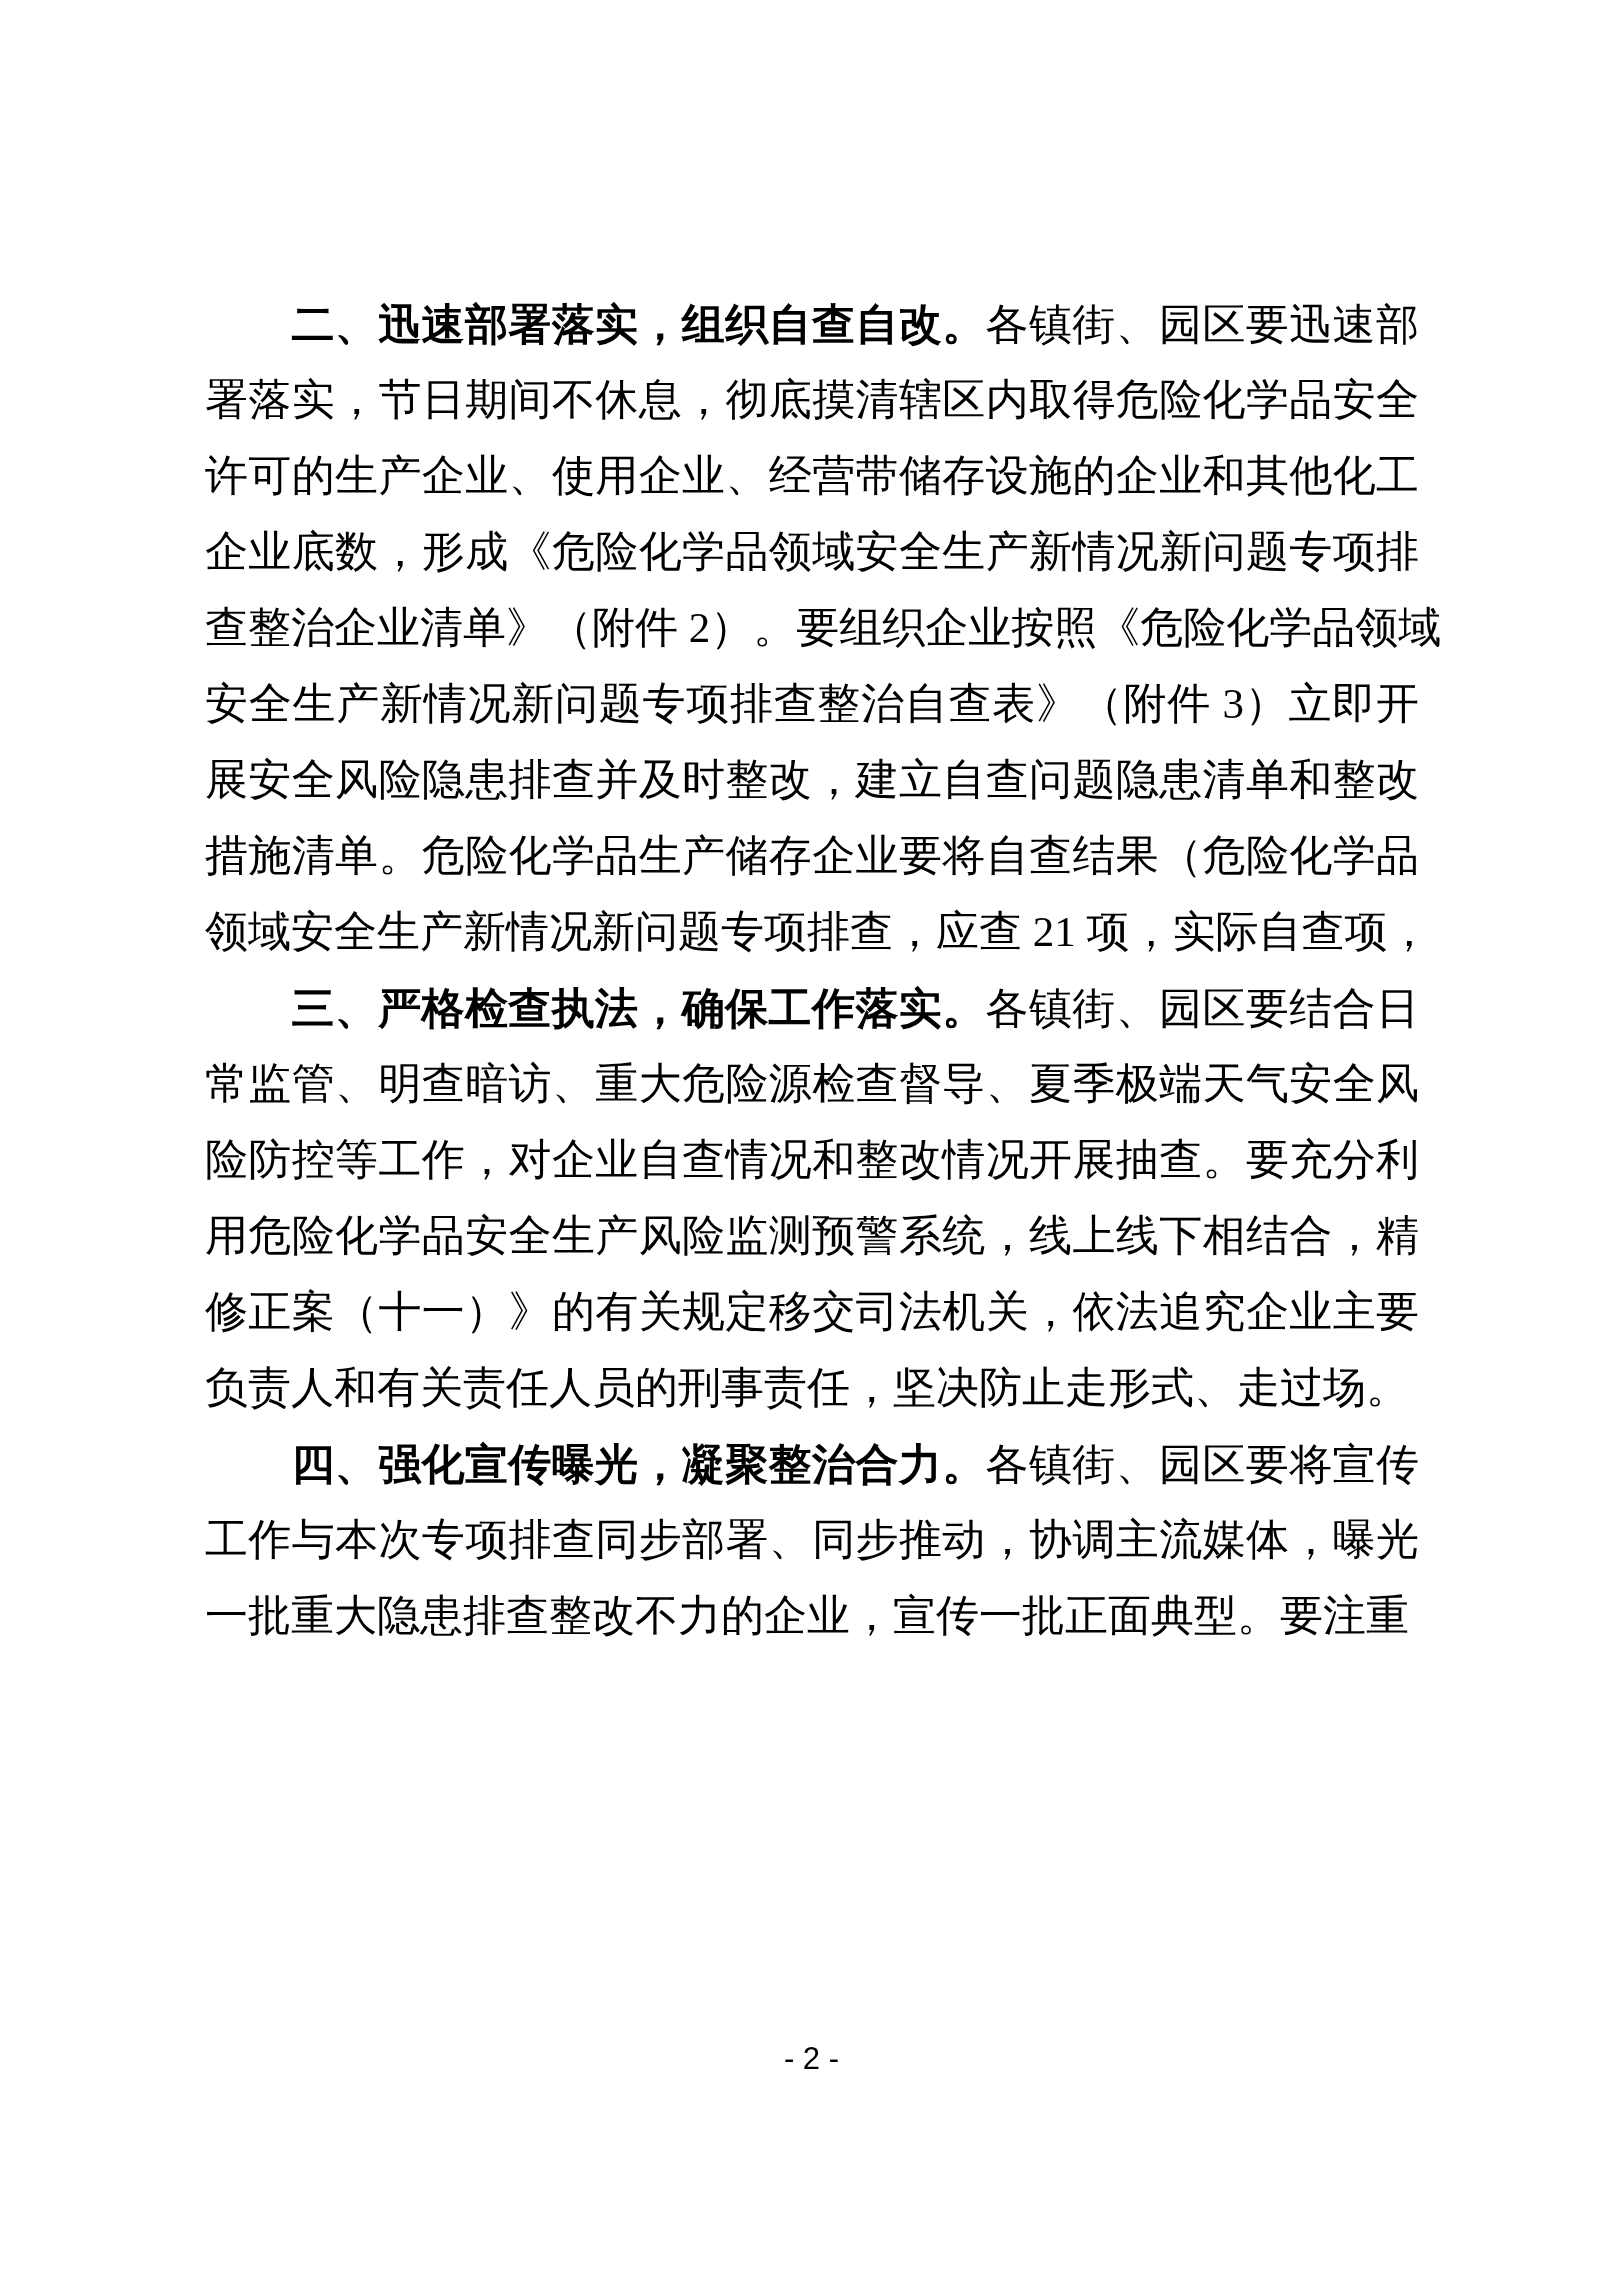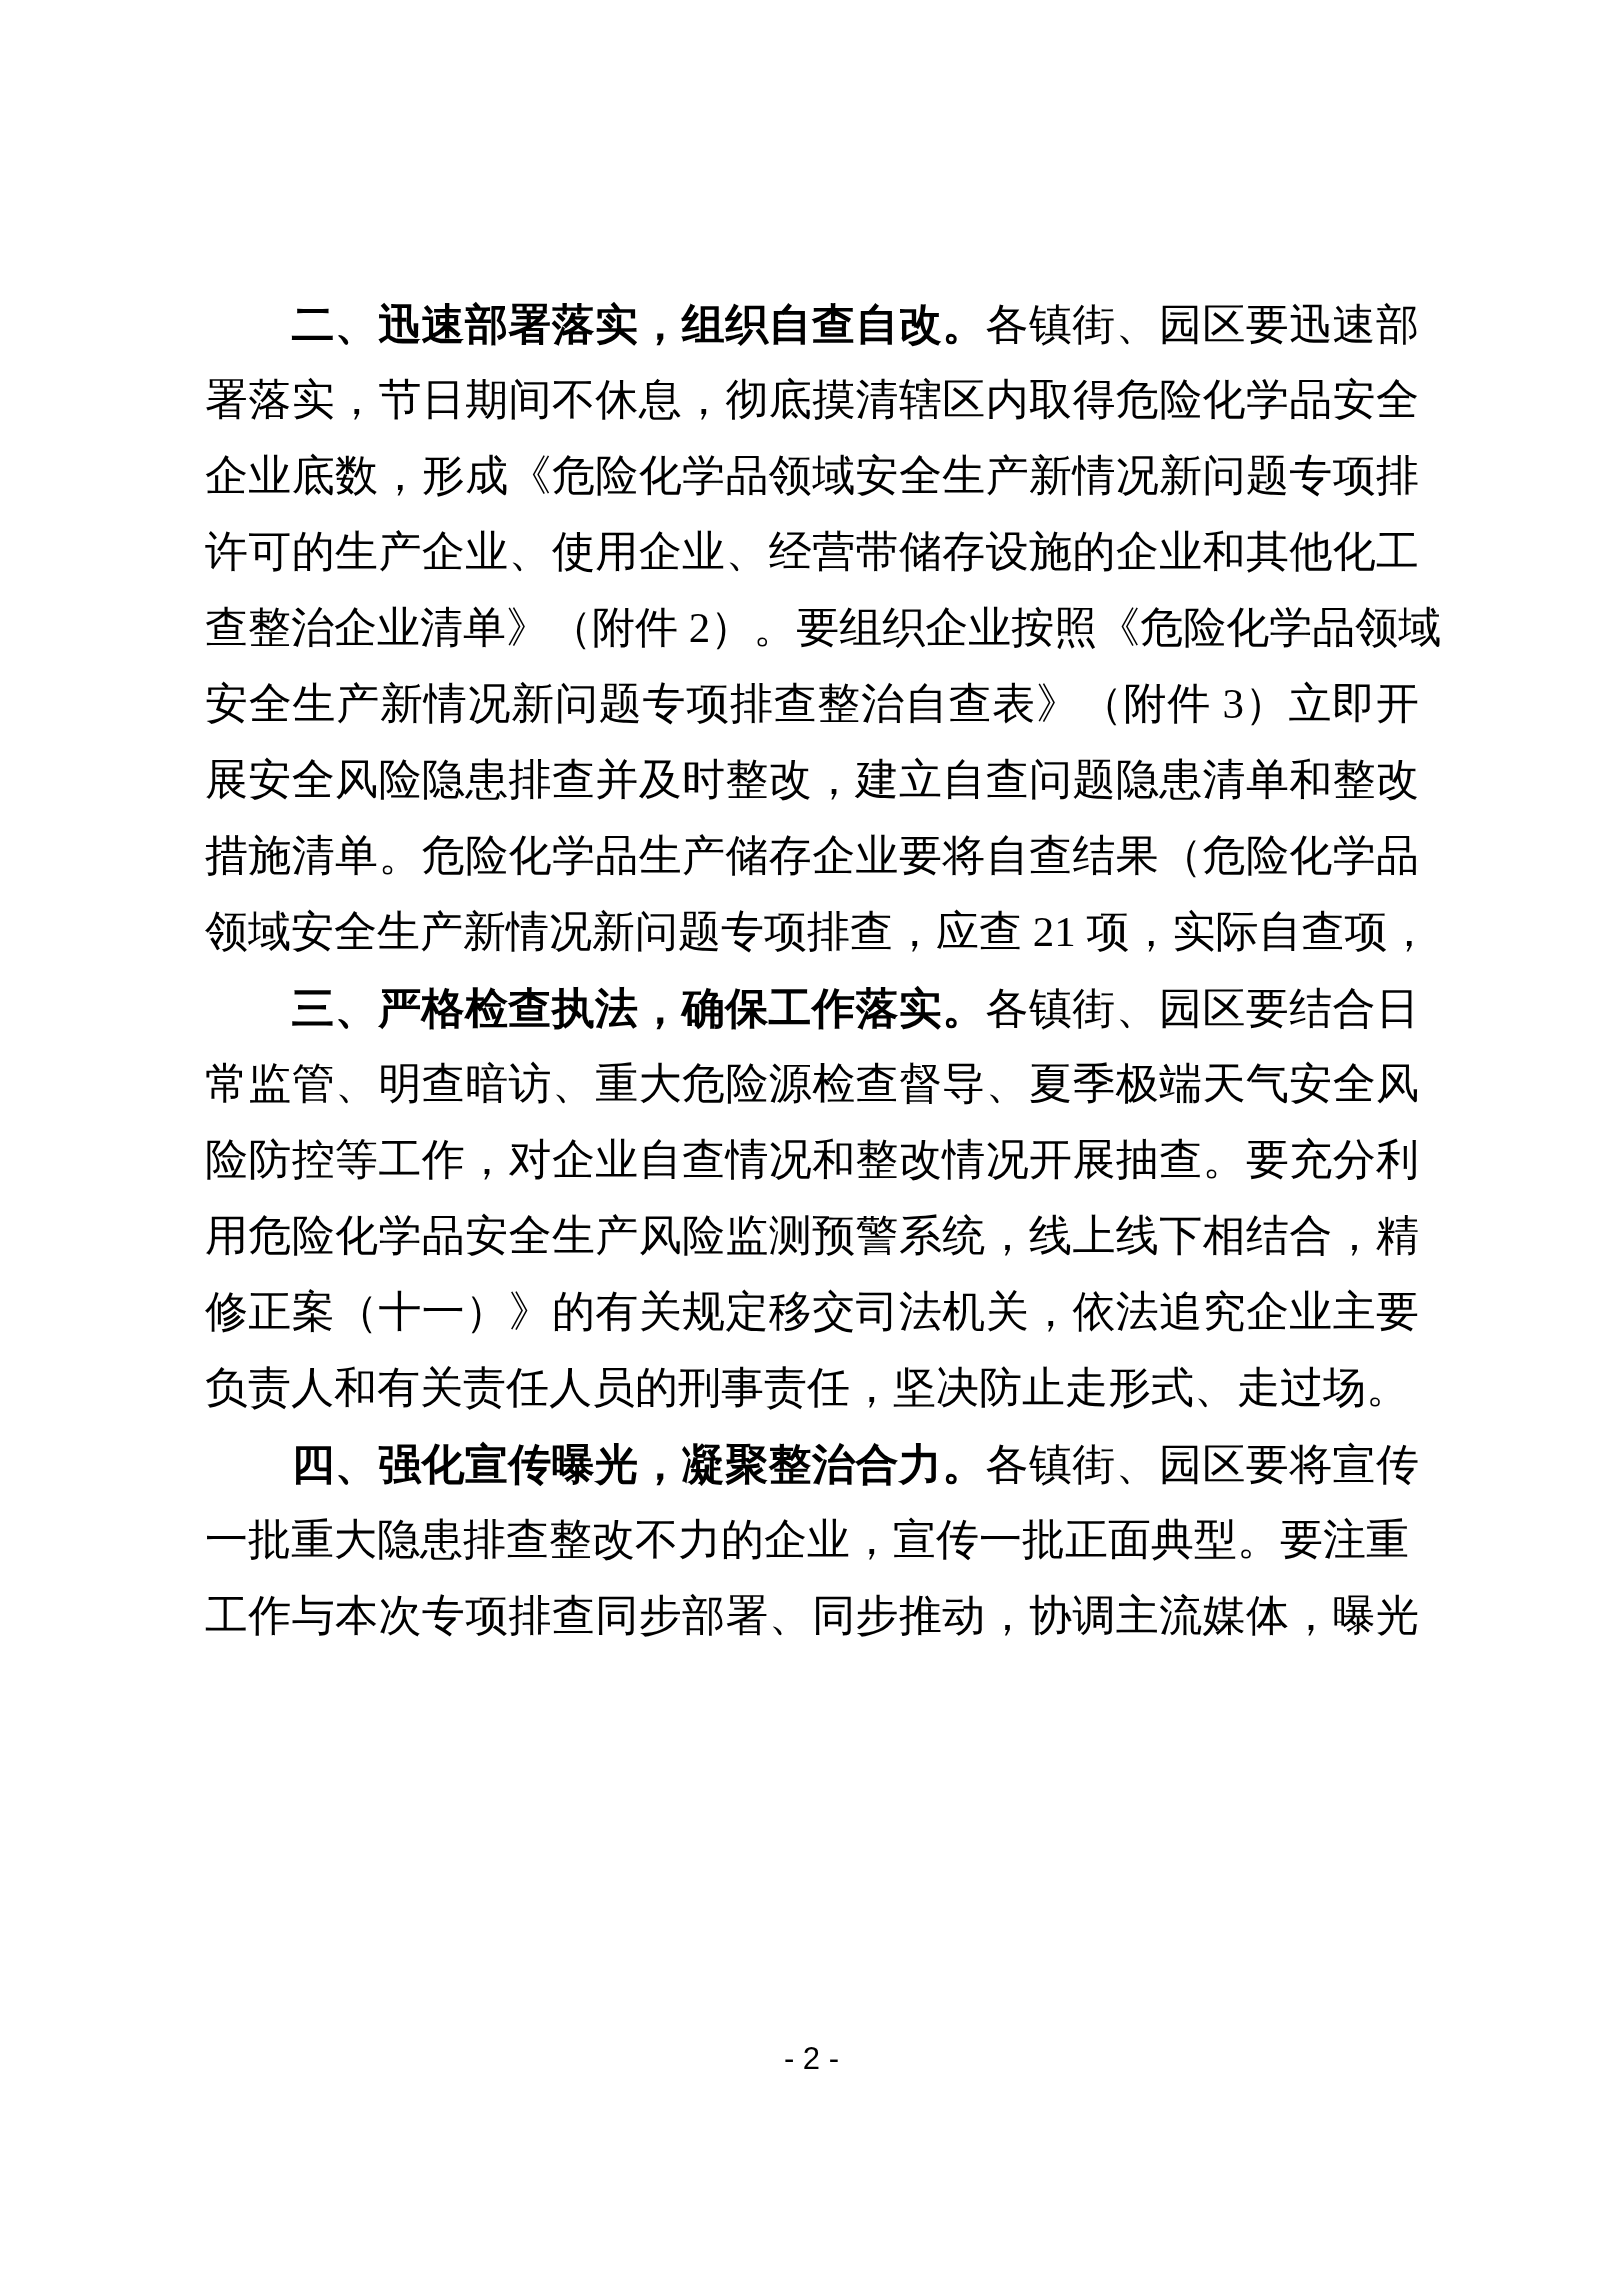--- a/index.html
+++ b/index.html
@@ -64,32 +64,32 @@
     color: #000000;
   }
 </style>
 </head>
 <body>
 
 <div class="page">
   <div class="text-block" id="text-block">
       <div class="line"><span class="indent"></span><span class="heading">二、迅速部署落实，组织自查自改。</span><span>各镇街、园区要迅速部</span></div>
       <div class="line"><span>署落实，节日期间不休息，彻底摸清辖区内取得危险化学品安全</span></div>
+      <div class="line"><span>许可的生产企业、使用企业、经营带储存设施的企业和其他化工</span></div>
       <div class="line"><span>企业底数，形成《危险化学品领域安全生产新情况新问题专项排</span></div>
-      <div class="line"><span>许可的生产企业、使用企业、经营带储存设施的企业和其他化工</span></div>
       <div class="line"><span>查整治企业清单》（附件 2）。要组织企业按照《危险化学品领域</span></div>
       <div class="line"><span>安全生产新情况新问题专项排查整治自查表》（附件 3）立即开</span></div>
       <div class="line"><span>展安全风险隐患排查并及时整改，建立自查问题隐患清单和整改</span></div>
       <div class="line"><span>措施清单。危险化学品生产储存企业要将自查结果（危险化学品</span></div>
       <div class="line"><span>领域安全生产新情况新问题专项排查，应查 21 项，实际自查项，</span></div>
       <div class="line"><span class="indent"></span><span class="heading">三、严格检查执法，确保工作落实。</span><span>各镇街、园区要结合日</span></div>
       <div class="line"><span>常监管、明查暗访、重大危险源检查督导、夏季极端天气安全风</span></div>
       <div class="line"><span>险防控等工作，对企业自查情况和整改情况开展抽查。要充分利</span></div>
       <div class="line"><span>用危险化学品安全生产风险监测预警系统，线上线下相结合，精</span></div>
       <div class="line"><span>修正案（十一）》的有关规定移交司法机关，依法追究企业主要</span></div>
       <div class="line end"><span>负责人和有关责任人员的刑事责任，坚决防止走形式、走过场。</span></div>
       <div class="line"><span class="indent"></span><span class="heading">四、强化宣传曝光，凝聚整治合力。</span><span>各镇街、园区要将宣传</span></div>
+      <div class="line"><span>工作与本次专项排查同步部署、同步推动，协调主流媒体，曝光</span></div>
       <div class="line end"><span>一批重大隐患排查整改不力的企业，宣传一批正面典型。要注重</span></div>
-      <div class="line"><span>工作与本次专项排查同步部署、同步推动，协调主流媒体，曝光</span></div>
     </div>
   <div class="footer">- 2 -</div>
 </div>
 
 
 </body></html>

